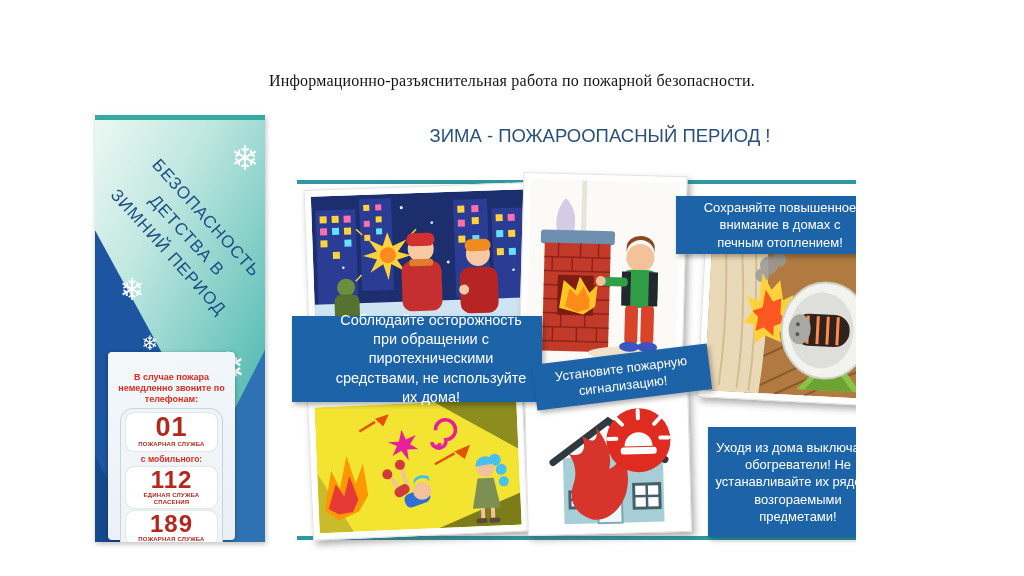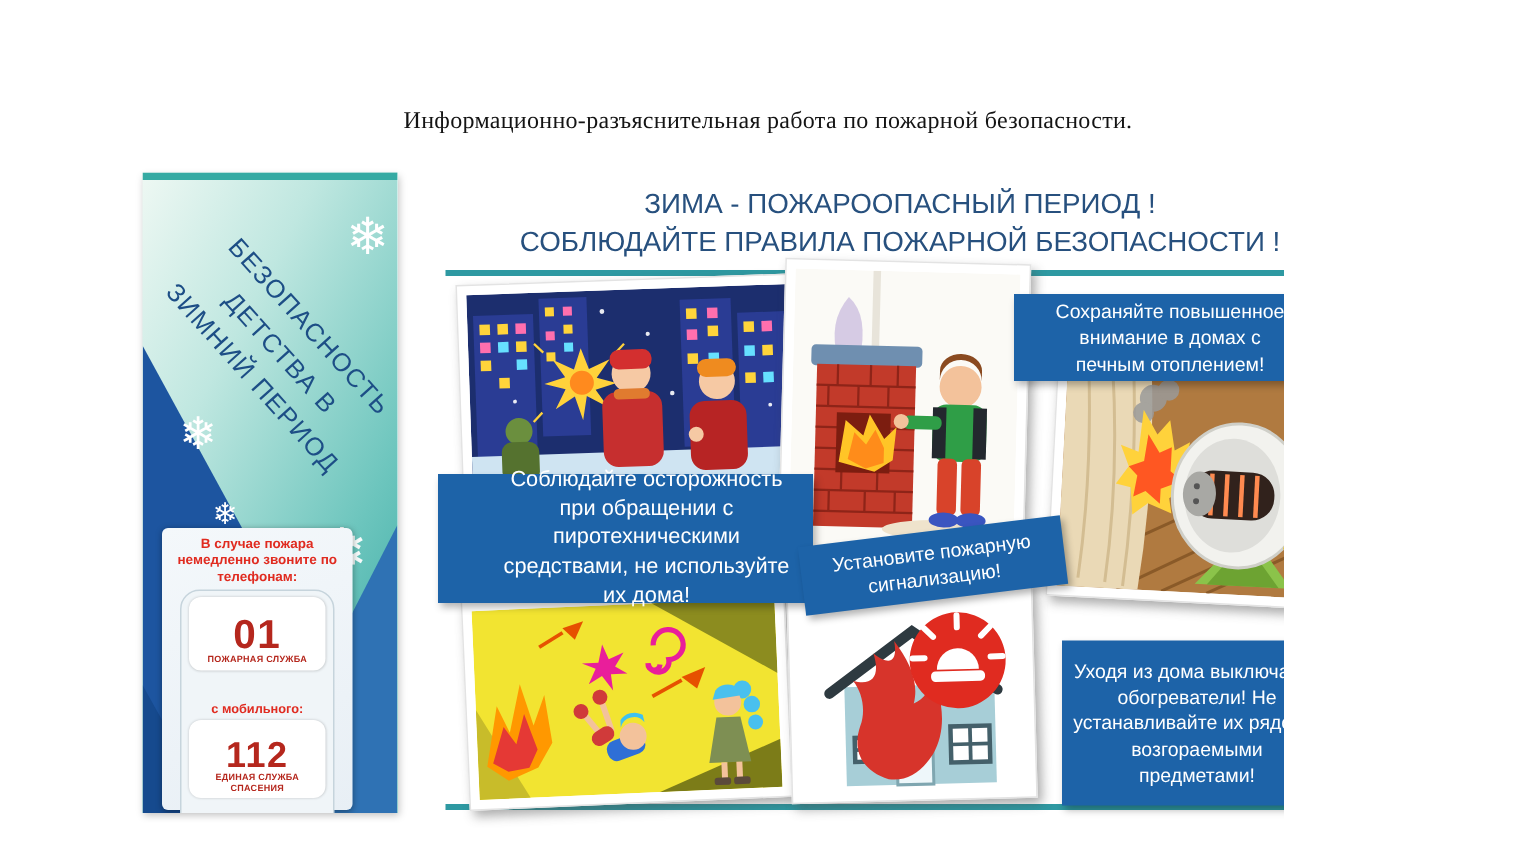--- a/index.html
+++ b/index.html
@@ -27,25 +27,25 @@
   .sf1{left:150px;top:43px;font-size:34px;}
   .sf2{left:37px;top:175px;font-size:30px;}
   .sf3{left:55px;top:228px;font-size:20px;}
   .sf4{left:133px;top:253px;font-size:42px;opacity:.95;}
   .sf5{left:102px;top:424px;font-size:16px;}
 
   
   .phone-card{position:absolute;left:13px;top:237px;width:127px;height:188px;
     background:linear-gradient(160deg,#f4f8fb,#e8eff5);border-radius:4px;
     box-shadow:0 1px 4px rgba(0,0,0,.35);box-sizing:border-box;padding:5px 4px 4px;z-index:5;}
-  .phone-head{color:#e02b20;font-weight:bold;font-size:9px;line-height:1.2;text-align:center;}
+  .phone-head{color:#e02b20;font-weight:bold;font-size:9px;line-height:1.2;text-align:center;margin-top:15px;}
   .phone-wrap{margin:4px 8px 0;background:#f0f5f8;border:1px solid #c6d4dc;border-radius:13px;
     padding:4px 5px 5px;}
   .phone-box{background:#fff;border-radius:8px;box-shadow:0 0 2px rgba(0,0,0,.2);
-    text-align:center;padding:12px 0 2px;margin-bottom:20px;}
+    text-align:center;padding:1px 0 2px;margin-bottom:3px;}
   .phone-num{color:#b5271d;font-weight:bold;font-size:27px;line-height:1;letter-spacing:1px;}
   .phone-num-big{font-size:24px;}
   .phone-label{color:#b5271d;font-weight:bold;font-size:6px;letter-spacing:.2px;line-height:1.2;}
   .phone-prefix{color:#e02b20;font-weight:bold;font-size:8.5px;text-align:center;margin:2px 0 3px;}
 
   
   .main-heading{position:absolute;left:300px;top:124px;width:600px;text-align:center;
     color:#27507e;font-size:18.5px;font-weight:normal;line-height:1.35;z-index:1;}
   .rule{position:absolute;height:4px;background:#2e99a2;z-index:1;}
   .rule-top{left:297px;top:180px;width:606px;}
@@ -113,21 +113,20 @@
         <div class="phone-box">
           <div class="phone-num phone-num-big">189</div>
           <div class="phone-label">ПОЖАРНАЯ СЛУЖБА</div>
         </div>
       </div>
     </div>
   </div>
 
   <div class="main-heading">
     <div>ЗИМА - ПОЖАРООПАСНЫЙ ПЕРИОД !</div>
-    <div>СОБЛЮДАЙТЕ ПРАВИЛА ПОЖАРНОЙ БЕЗОПАСНОСТИ !</div>
   </div>
   <div class="rule rule-top"></div>
   <div class="rule rule-bottom"></div>
 
   <div class="photo photo-a">
     <svg width="216" height="128" viewBox="0 0 216 128">
       <rect width="216" height="128" fill="#1c2e6e"></rect>
       <g fill="#2a3c94">
         <rect x="4" y="14" width="40" height="100"></rect>
           <rect x="48" y="4" width="32" height="92"></rect>

